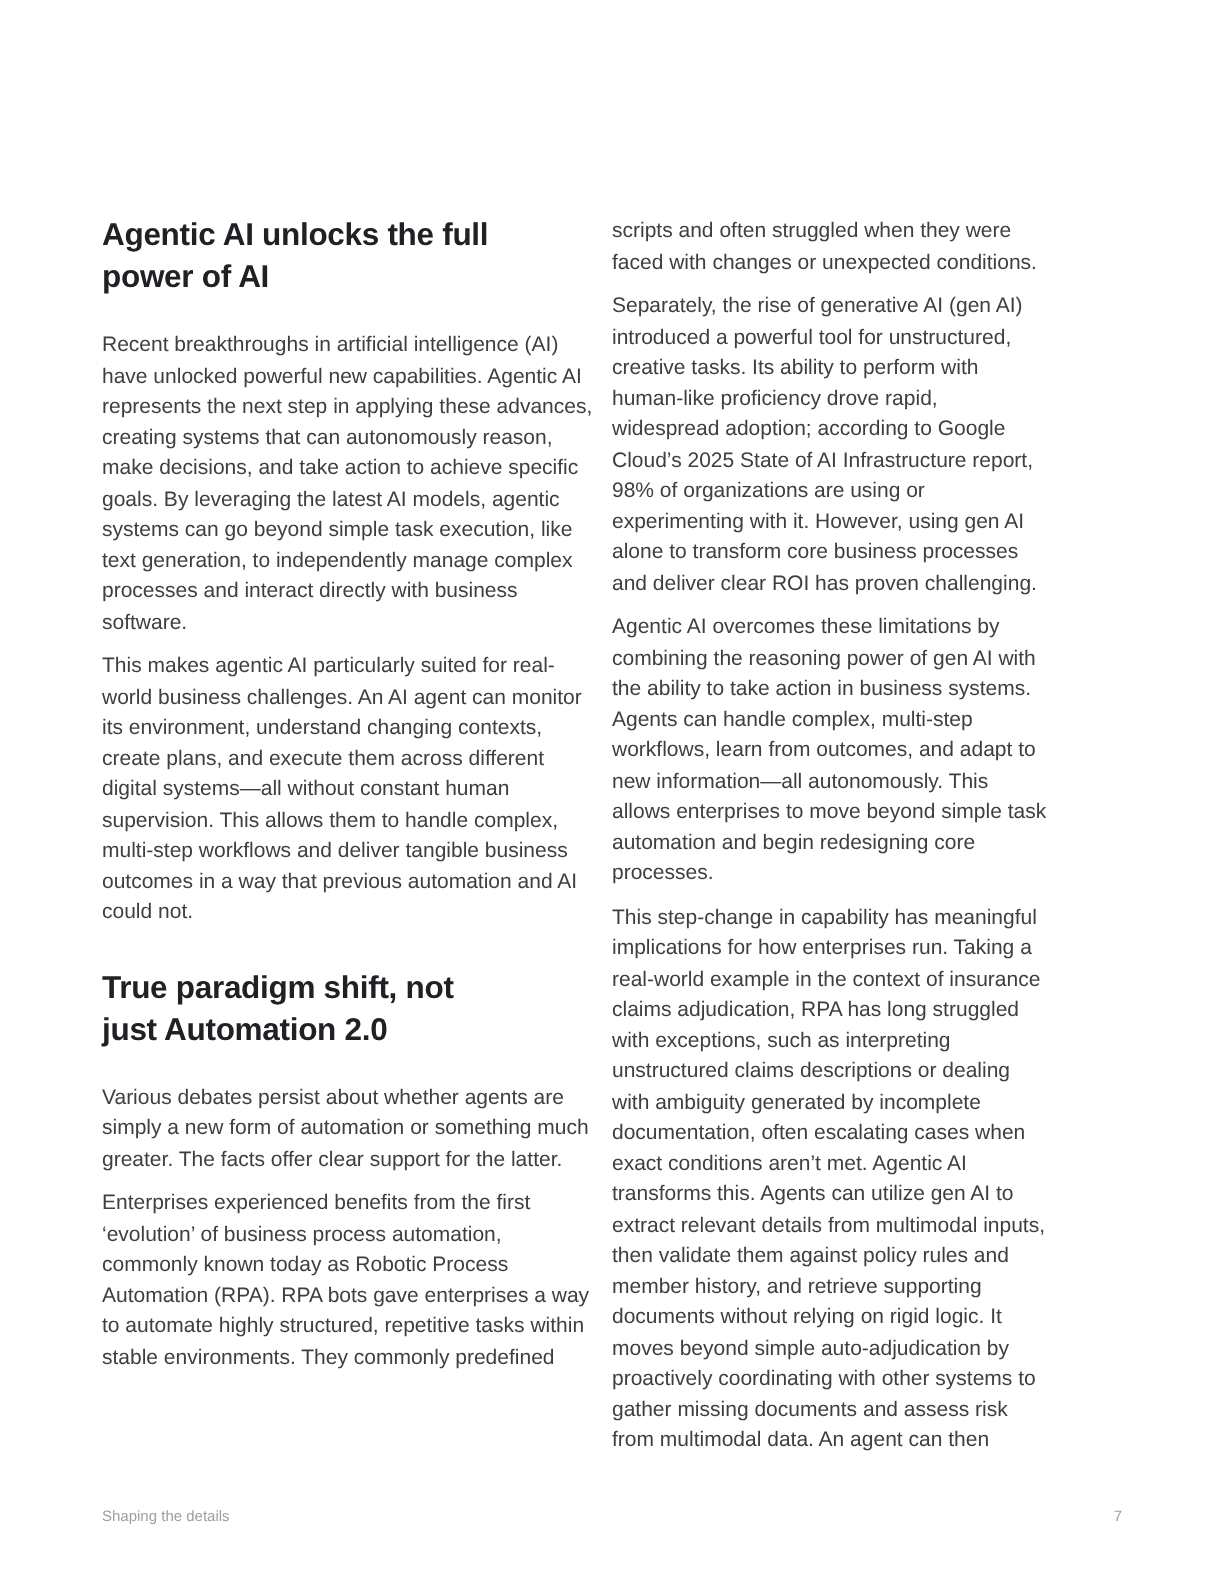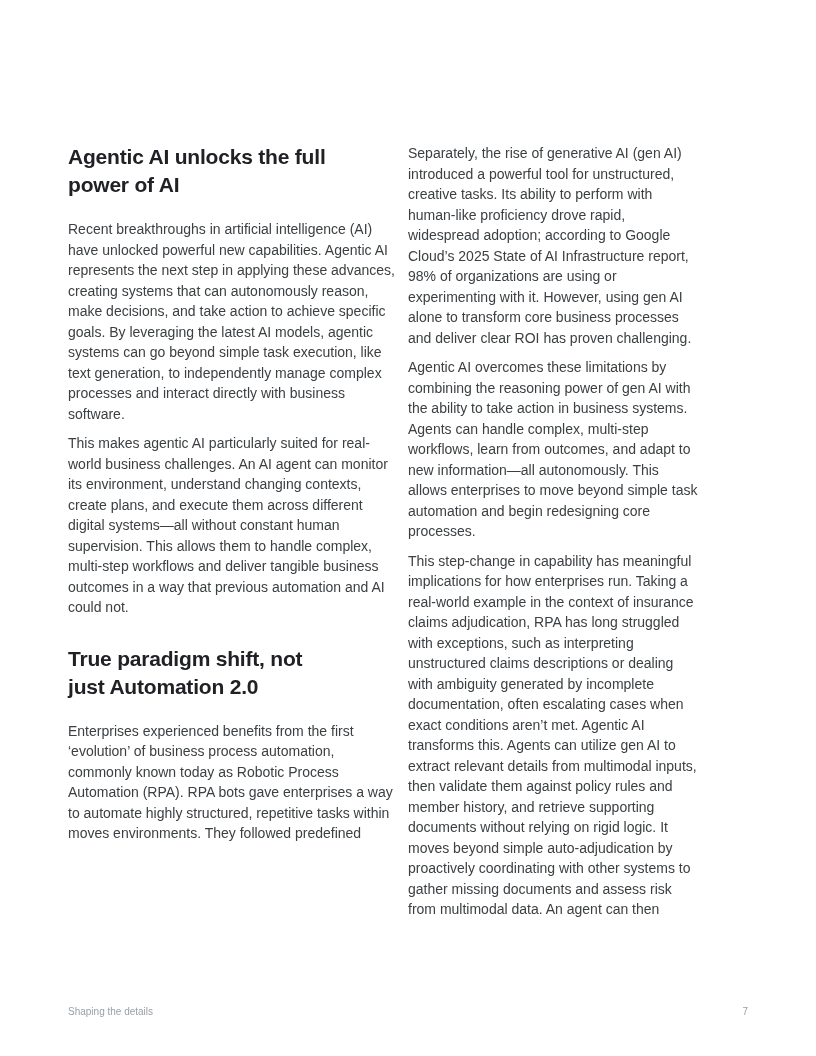--- a/index.html
+++ b/index.html
@@ -72,25 +72,27 @@
 
     <div class="col-left">
       <h1 class="heading">Agentic AI unlocks the full power of AI</h1>
 
       <p class="body-para">Recent breakthroughs in artificial intelligence (AI) have unlocked powerful new capabilities. Agentic AI represents the next step in applying these advances, creating systems that can autonomously reason, make decisions, and take action to achieve specific goals. By leveraging the latest AI models, agentic systems can go beyond simple task execution, like text generation, to independently manage complex processes and interact directly with business software.</p>
 
       <p class="body-para">This makes agentic AI particularly suited for real-world business challenges. An AI agent can monitor its environment, understand changing contexts, create plans, and execute them across different digital systems—all without constant human supervision. This allows them to handle complex, multi-step workflows and deliver tangible business outcomes in a way that previous automation and AI could not.</p>
 
       <h1 class="heading second">True paradigm shift, not just Automation 2.0</h1>
 
+      <p class="body-para">Various debates persist about whether agents are simply a new form of automation or something much greater. The facts offer clear support for the latter.</p>
 
-      <p class="body-para">Enterprises experienced benefits from the first ‘evolution’ of business process automation, commonly known today as Robotic Process Automation (RPA). RPA bots gave enterprises a way to automate highly structured, repetitive tasks within moves environments. They followed predefined</p>
+      <p class="body-para">Enterprises experienced benefits from the first ‘evolution’ of business process automation, commonly known today as Robotic Process Automation (RPA). RPA bots gave enterprises a way to automate highly structured, repetitive tasks within stable environments. They commonly predefined</p>
     </div>
 
     <div class="col-right">
+      <p class="body-para">scripts and often struggled when they were faced with changes or unexpected conditions.</p>
 
       <p class="body-para">Separately, the rise of generative AI (gen AI) introduced a powerful tool for unstructured, creative tasks. Its ability to perform with human-like proficiency drove rapid, widespread adoption; according to Google Cloud’s 2025 State of AI Infrastructure report, 98% of organizations are using or experimenting with it. However, using gen AI alone to transform core business processes and deliver clear ROI has proven challenging.</p>
 
       <p class="body-para">Agentic AI overcomes these limitations by combining the reasoning power of gen AI with the ability to take action in business systems. Agents can handle complex, multi-step workflows, learn from outcomes, and adapt to new information—all autonomously. This allows enterprises to move beyond simple task automation and begin redesigning core processes.</p>
 
       <p class="body-para">This step-change in capability has meaningful implications for how enterprises run. Taking a real-world example in the context of insurance claims adjudication, RPA has long struggled with exceptions, such as interpreting unstructured claims descriptions or dealing with ambiguity generated by incomplete documentation, often escalating cases when exact conditions aren’t met. Agentic AI transforms this. Agents can utilize gen AI to extract relevant details from multimodal inputs, then validate them against policy rules and member history, and retrieve supporting documents without relying on rigid logic. It moves beyond simple auto-adjudication by proactively coordinating with other systems to gather missing documents and assess risk from multimodal data. An agent can then</p>
     </div>
 
   </div>
 

